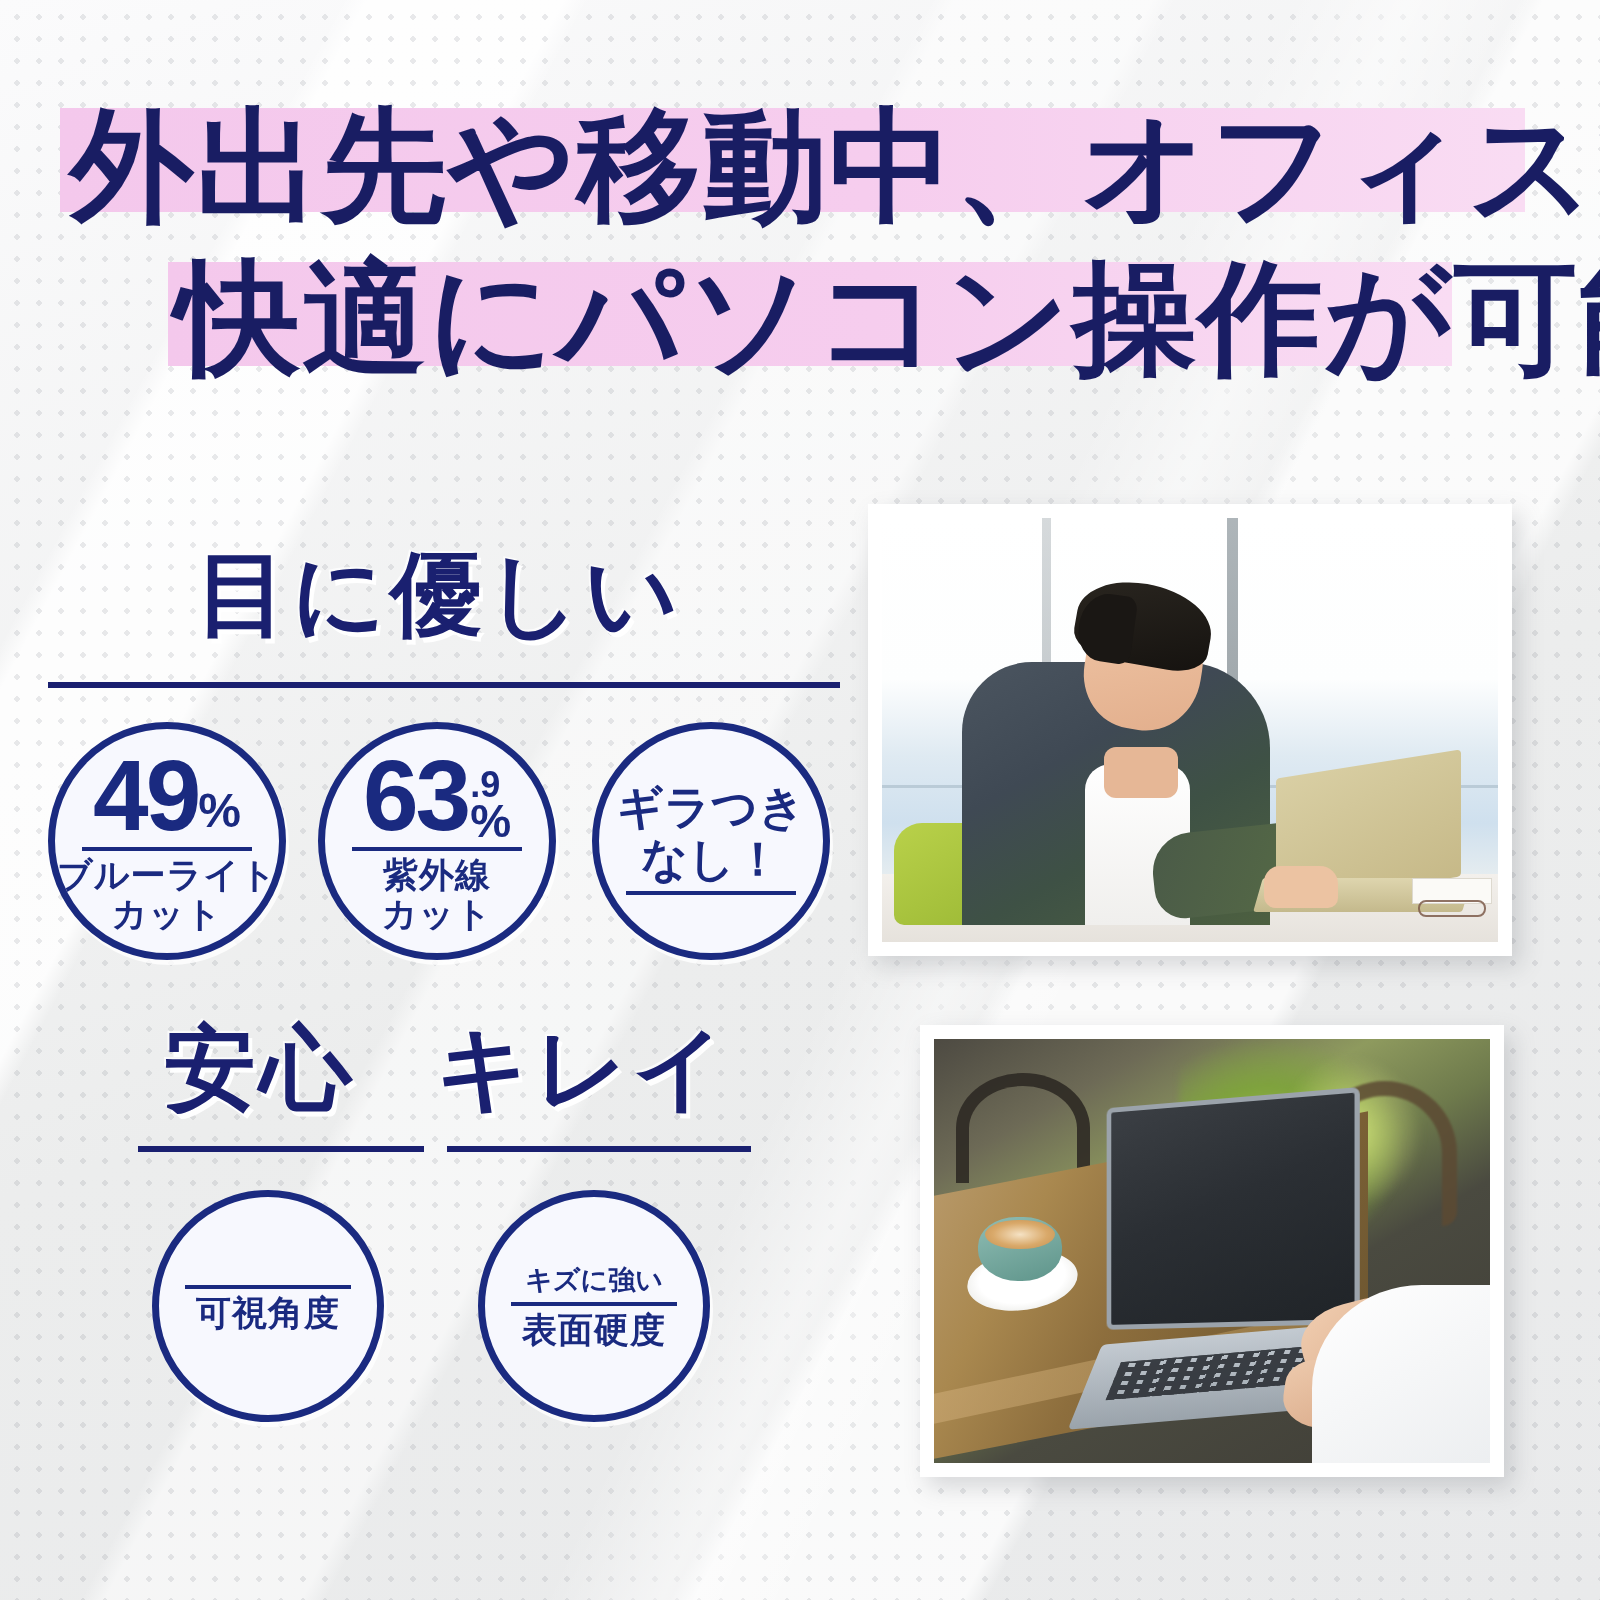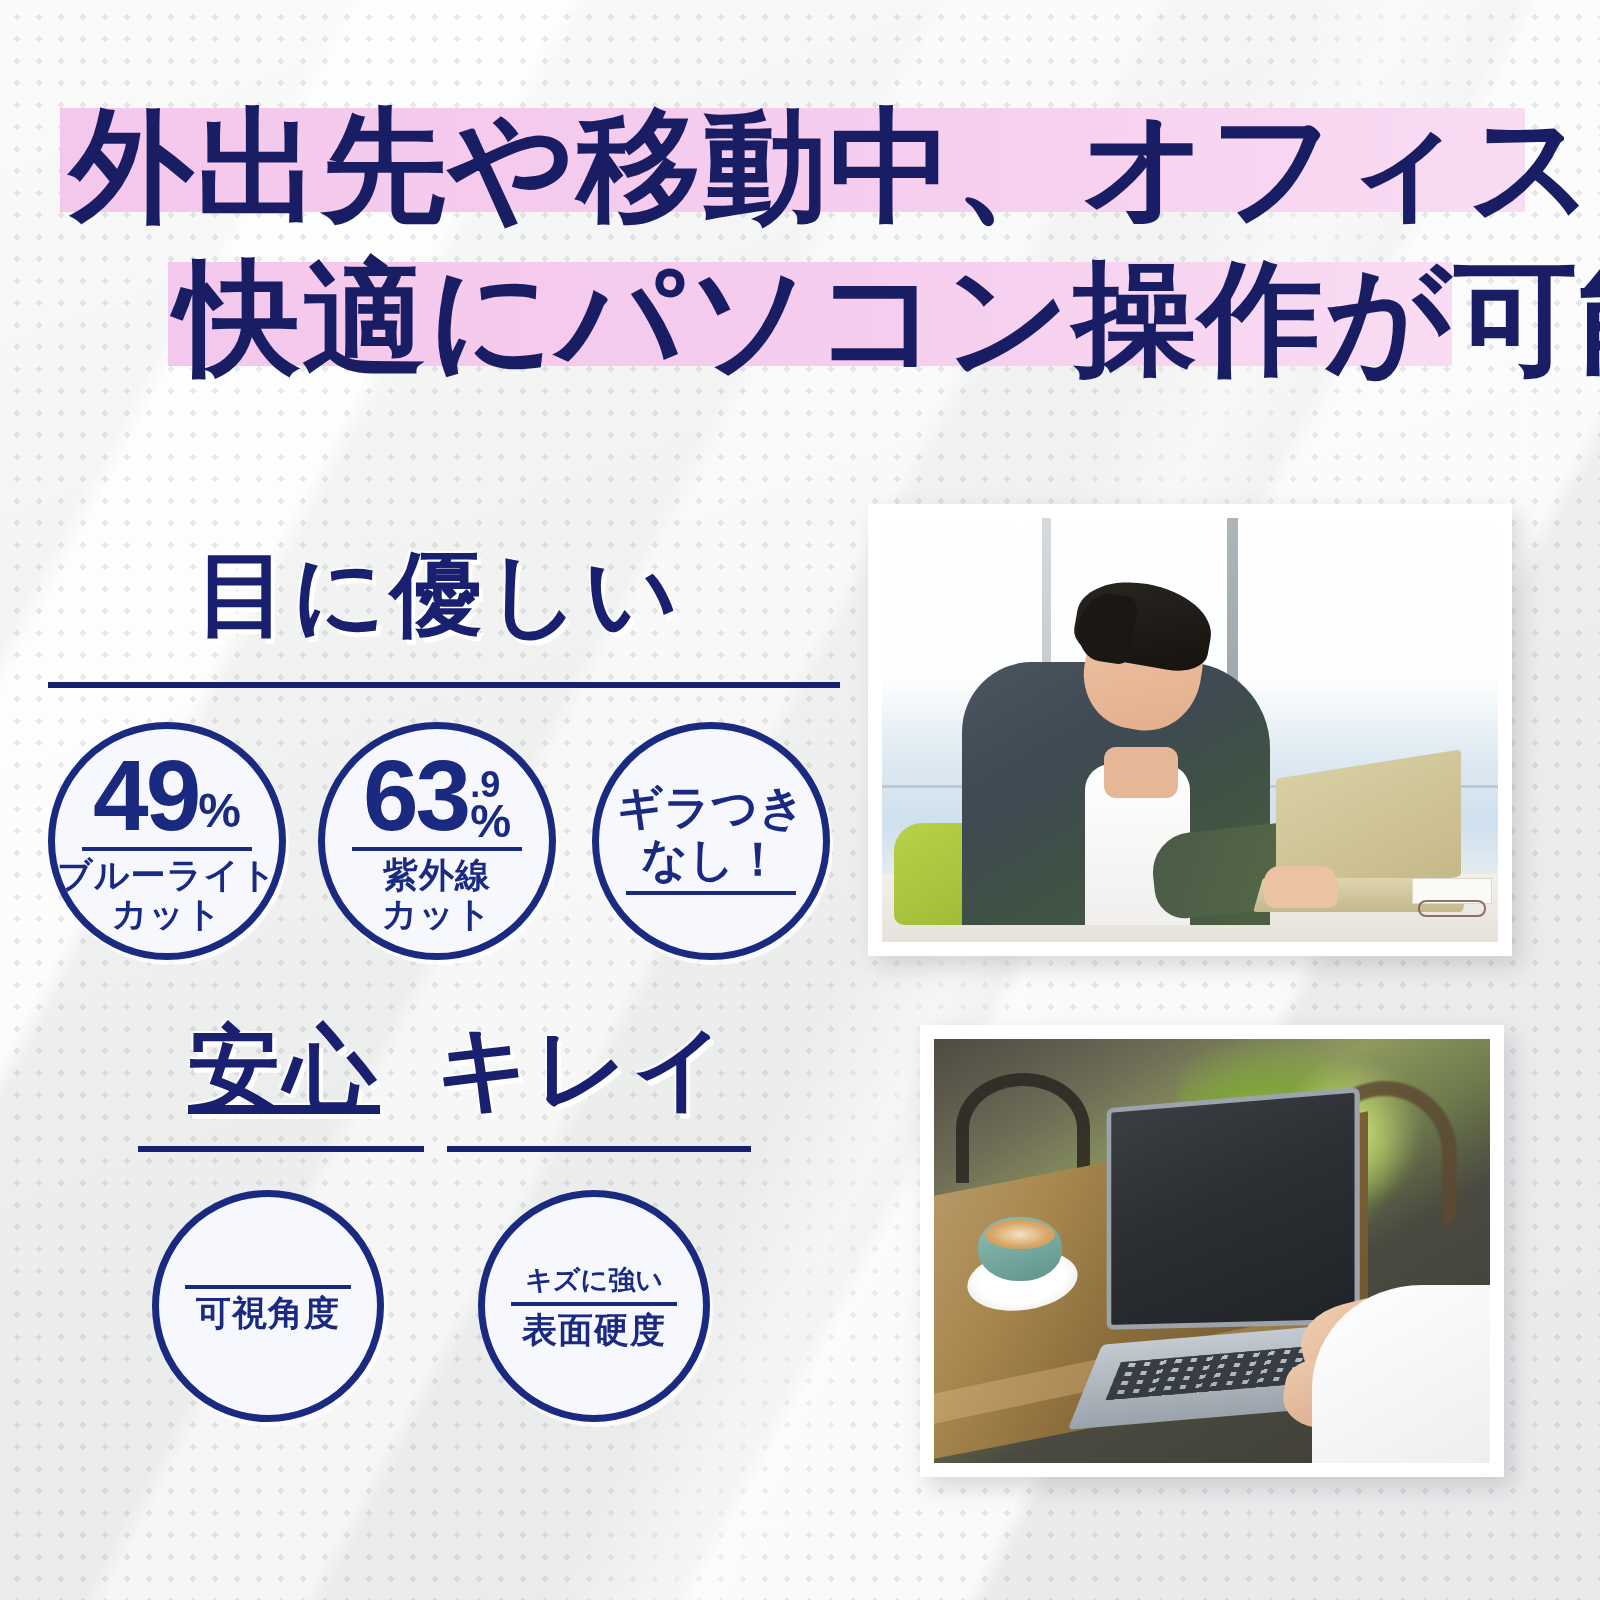--- a/index.html
+++ b/index.html
@@ -68,21 +68,21 @@
     line-height:1;
     letter-spacing:4px;
     text-shadow: 4px 5px 0 rgba(255,255,255,0.95), -2px -2px 0 rgba(255,255,255,0.7);
     white-space:nowrap;
   }
   .sec-rule { position:absolute; height:6px; background:#1a2070; }
 
   #t-eyes  { left:196px; top:548px; }
   #r-eyes  { left:48px;  top:682px; width:792px; }
 
-  #t-safe  { left:188px; top:1022px;text-decoration:underline; }
+  #t-safe  { left:164px; top:1022px; }
   #r-safe  { left:138px; top:1146px; width:286px; }
   #t-clear { left:436px; top:1022px; }
   #r-clear { left:447px; top:1146px; width:304px; }
 
   
   .badge {
     position:absolute;
     border:7px solid #1a2a80;
     border-radius:50%;
     background:#f7f8fe;

